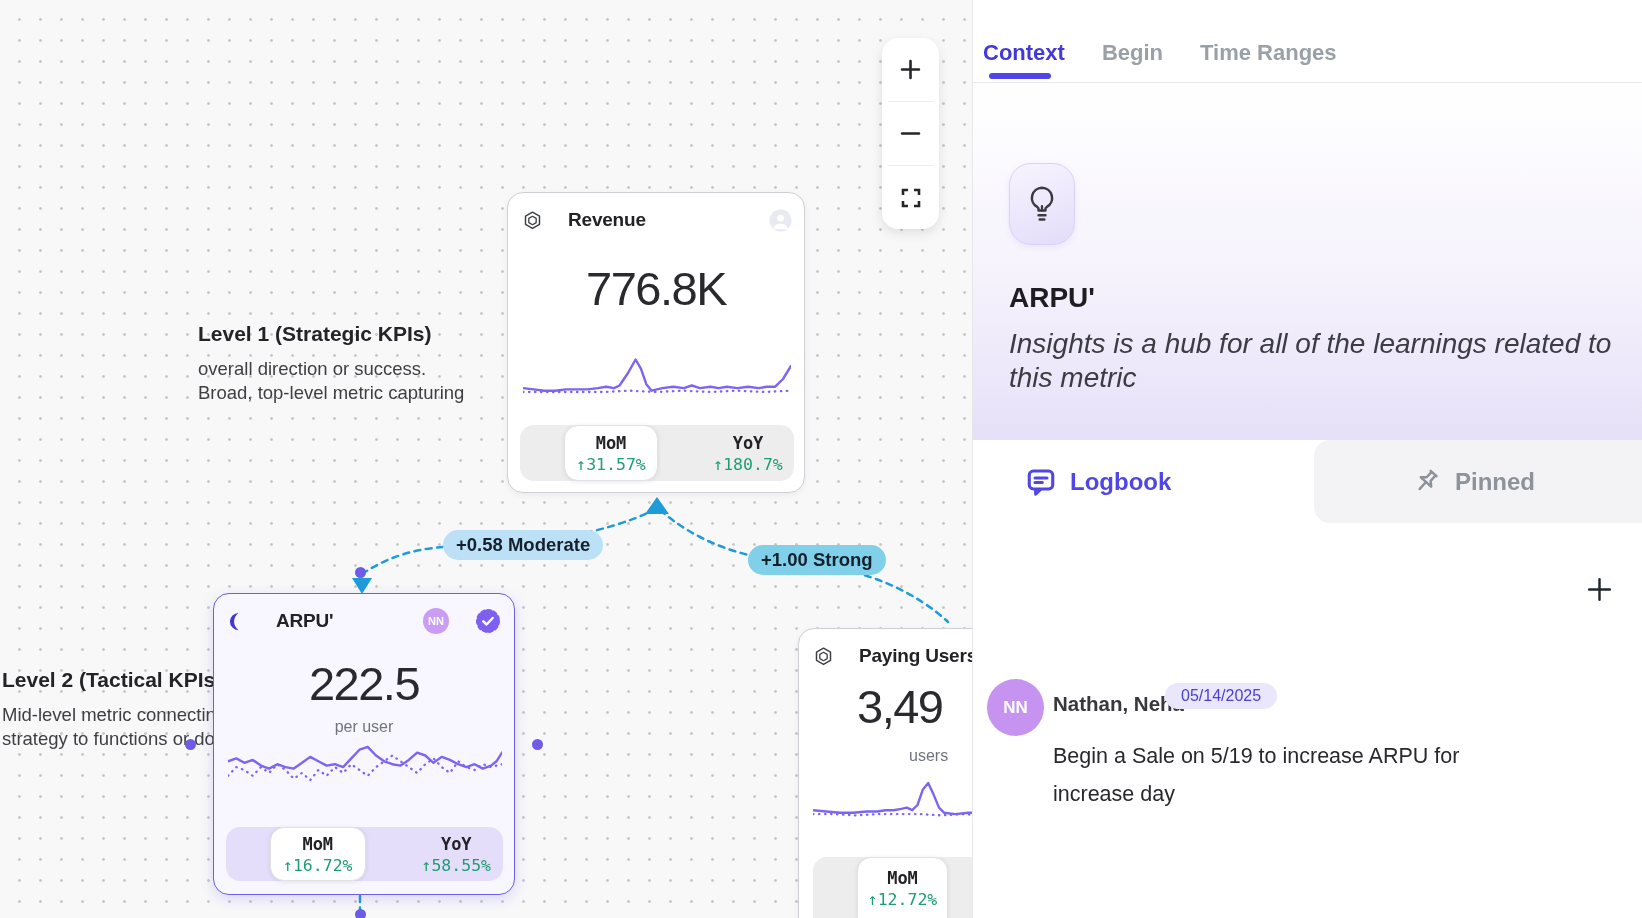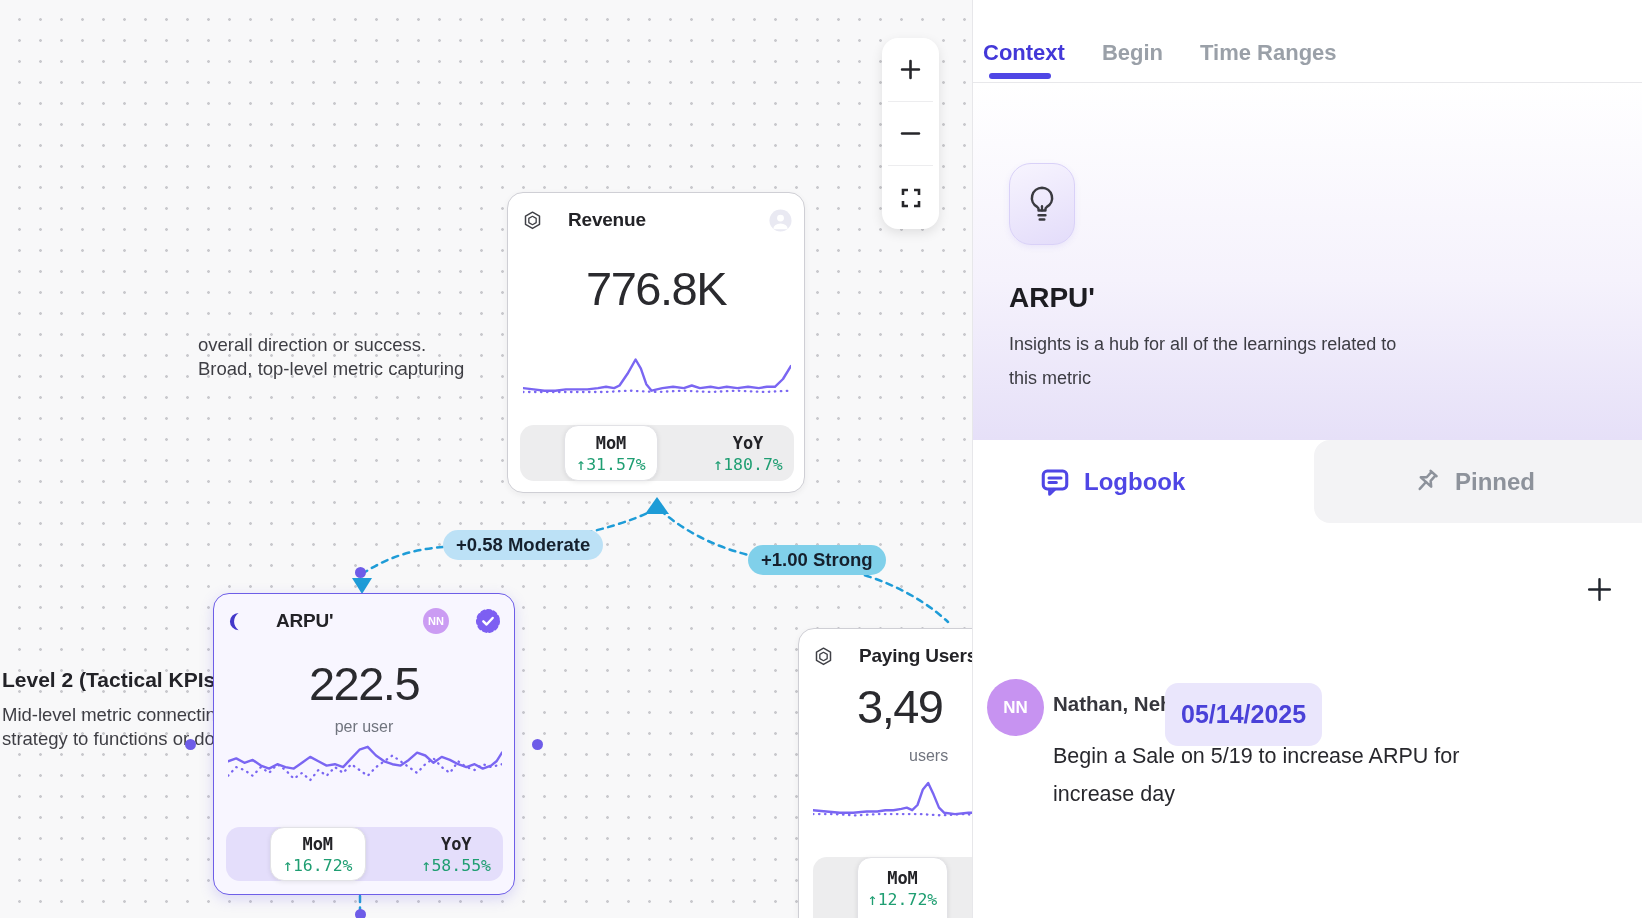--- a/index.html
+++ b/index.html
@@ -92,64 +92,65 @@
   .ptab { font-size:22px; font-weight:600; color:#9aa0a8; background:none; border:none; cursor:pointer; }
   .ptab.active { color:#4338d8; font-weight:700; }
   .ptab-underline { position:absolute; left:16px; top:73px; width:62px; height:6px; border-radius:3px; background:#4f46e5; }
 
   .hero { position:absolute; top:84px; left:0; right:0; height:356px;
     background:linear-gradient(180deg,#ffffff 0%,#f5f2fc 55%,#e6e0f8 100%); }
   .bulb-tile { position:absolute; left:36px; top:79px; width:66px; height:82px; border-radius:22px;
     background:linear-gradient(160deg,#f7f4fe,#e3dcfa); border:1px solid #d9d1f8;
     display:flex; align-items:center; justify-content:center; box-shadow:0 2px 6px rgba(120,100,230,.10); }
   .metric-title { position:absolute; left:36px; top:198px; font-size:28px; font-weight:700; color:#1d1d22; }
-  .metric-desc { position:absolute; left:36px; top:243px; font-size:18px; line-height:34px; color:#3c3c43; }
+  .metric-desc { position:absolute; left:36px; top:243px; font-size:28px; line-height:34px; color:#3c3c43;font-style:italic; }
 
   .subtabs { position:absolute; top:440px; left:0; right:0; height:88px; background:#fff; }
   .pinned-tab { position:absolute; left:341px; right:0; top:0; height:83px; background:#f3f3f5;
     border-radius:16px 0 0 16px; cursor:pointer; }
   .subtab-group { position:absolute; top:26px; display:flex; align-items:center; gap:13px; }
-  .subtab-group.logbook { left:66px; }
+  .subtab-group.logbook { left:52px; }
   .subtab-group.pinned { left:437px; }
   .subtab-label { font-size:24px; font-weight:700; }
   .subtab-group.logbook .subtab-label { color:#4f46e5; }
   .subtab-group.pinned .subtab-label { color:#8d929b; font-weight:600; }
 
   .search-wrap { position:absolute; left:16px; top:556px; width:564px; height:62px; }
   .search-input { width:100%; height:100%; border:none; outline:none; border-radius:18px;
     background:#f4f4f6; padding:0 20px 0 64px; font-size:23px; color:#33353b;
     font-family:"Liberation Sans","DejaVu Sans",sans-serif; }
   .search-input::placeholder { color:#949aa3; }
   .search-glyph { position:absolute; left:20px; top:18px; pointer-events:none; }
   .add-btn { position:absolute; left:602px; top:567px; width:48px; height:44px;
     background:none; border:none; cursor:pointer; display:flex; align-items:center; justify-content:center; }
 
   .entry { position:absolute; left:0; top:668px; right:0; height:160px; }
   .entry-avatar { position:absolute; left:14px; top:11px; width:57px; height:57px; border-radius:50%;
     background:#c793f1; color:#fff; font-size:17px; font-weight:700;
     display:flex; align-items:center; justify-content:center; }
   .entry-author { position:absolute; left:80px; top:24px; font-size:20.5px; font-weight:600; color:#37373d; }
-  .entry-date { position:absolute; left:192px; top:15px; padding:17px 16px; border-radius:13px;
-    background:#eae6fc; color:#4a41d8; font-size:25px; font-weight:700; }
+  .entry-date { position:absolute; left:192px; top:15px; padding:4px 16px; border-radius:13px;
+    background:#eae6fc; color:#4a41d8; font-size:16px; font-weight:400; }
   .entry-text { position:absolute; left:80px; top:69px; font-size:21.5px; line-height:38px; color:#28282d; }
 </style>
 </head>
 <body>
 
 <div class="canvas">
 
   <svg class="edges" width="972" height="918">
     <path class="edge-path" d="M 362 574 C 395 552, 428 546, 468 546 C 530 547, 610 532, 654 510"></path>
     <path class="edge-path" d="M 660 510 C 698 543, 745 559, 800 563 C 868 568, 918 594, 948 622"></path>
     <path class="edge-path" d="M 360 896 L 360 914"></path>
     <polygon class="edge-arrow" points="645,514 669,514 657,497"></polygon>
     <polygon class="edge-arrow" points="352,578 372,578 362,594"></polygon>
   </svg>
 
   <div class="ann level1">
+    <div class="ann-title">Level 1 (Strategic KPIs)</div>
     <div class="ann-body">
       <div>overall direction or success.</div>
       <div>Broad, top-level metric capturing</div>
     </div>
   </div>
 
   <div class="ann level2">
     <div class="ann-title">Level 2 (Tactical KPIs)</div>
     <div class="ann-body">
       <div>Mid-level metric connecting</div>

